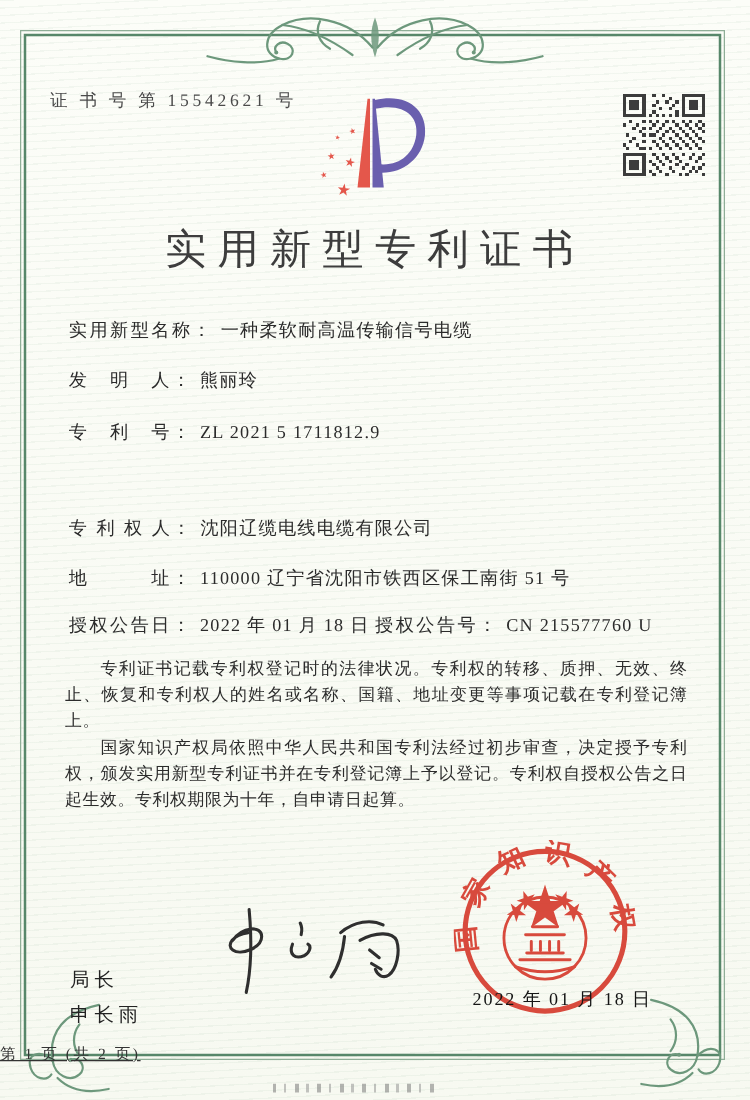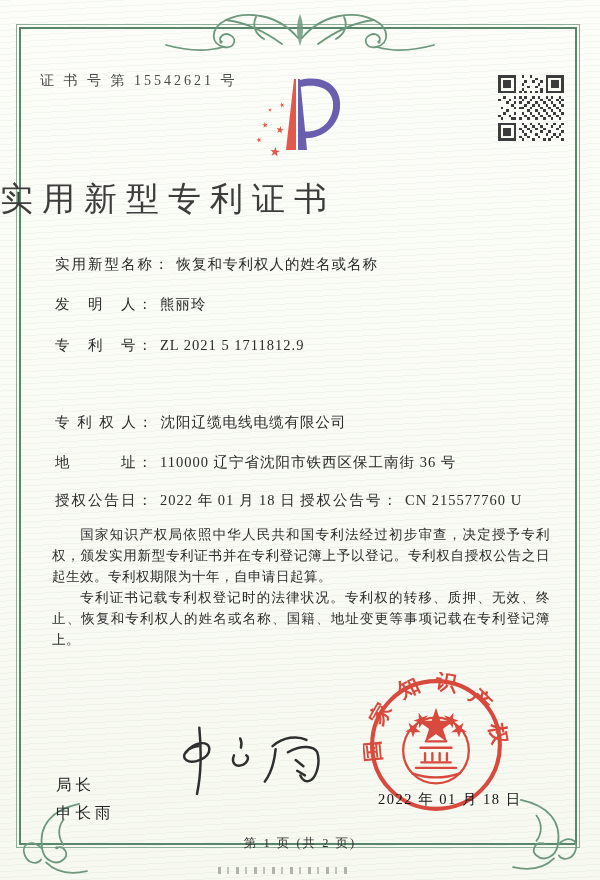--- a/index.html
+++ b/index.html
@@ -9,33 +9,33 @@
       repeating-linear-gradient(177deg, rgba(150,185,158,0.10) 0 1px, rgba(255,255,255,0) 1px 6px),
       linear-gradient(#fcfdf8,#f7f9f1);
     font-family:"Liberation Serif","DejaVu Serif",serif;
     color:#2e2e2e;
   }
   .frame-outer{position:absolute;left:16px;top:24px;width:562px;height:822px;border:1px solid #8fae97;}
   .frame-inner{position:absolute;left:2px;top:2px;right:2px;bottom:2px;border:2px solid #57876a;}
   .cert-no{position:absolute;left:40px;top:72px;font-size:14px;letter-spacing:3px;color:#4a4a4a;}
   .logo{position:absolute;left:230px;top:62px;width:140px;height:110px;}
   .qr{position:absolute;left:498px;top:75px;width:66px;height:66px;}
-  .title{position:absolute;left:0;top:177px;width:100%;text-align:left;
+  .title{position:absolute;left:0;top:177px;width:100%;text-align:center;
          font-size:33px;letter-spacing:9px;color:#3d3d3d;font-weight:500;}
   .field{position:absolute;left:55px;font-size:14.5px;letter-spacing:1px;color:#2b2b2b;white-space:nowrap;}
   .flabel{letter-spacing:2px;}
   .fvalue{margin-left:6px;}
   .paras{position:absolute;left:52px;top:524px;width:498px;font-size:13.5px;line-height:21px;
          text-align:justify;letter-spacing:0.5px;color:#2c2c2c;}
   .paras p{margin:0;text-indent:2.1em;}
   .director{position:absolute;left:56px;top:740px;font-size:15.5px;letter-spacing:4px;line-height:28px;color:#222;margin-top:31px;}
   .sig{position:absolute;left:160px;top:720px;width:185px;height:80px;}
   .seal{position:absolute;left:363px;top:672px;width:146px;height:146px;opacity:0.92;}
   .seal-date{position:absolute;left:378px;top:790px;font-size:14.5px;letter-spacing:1.5px;color:#151515;z-index:5;}
-  .page-ind{position:absolute;left:0;top:835px;width:100%;text-align:center;font-size:12.5px;letter-spacing:2px;color:#333;}
+  .page-ind{position:absolute;left:0;top:835px;width:100%;text-align:left;font-size:12.5px;letter-spacing:2px;color:#333;text-decoration:underline;}
   .orn-top{position:absolute;left:160px;top:4px;width:280px;height:52px;}
   .orn-bl{position:absolute;left:4px;top:800px;width:85px;height:78px;}
   .orn-br{position:absolute;left:511px;top:796px;width:85px;height:78px;transform:scaleX(-1);}
   .cutmarks{position:absolute;left:218px;top:867px;width:132px;height:7px;opacity:.5;filter:blur(.4px);
     background:repeating-linear-gradient(90deg,#6f6f6f 0 3px,transparent 3px 9px,#8d8d8d 9px 11px,transparent 11px 18px);}
 </style>
 </head>
 <body>
 
 <div class="page">
@@ -112,44 +112,44 @@
       <path d="M9 0h1v1h-1zM12 0h1v1h-1zM14 1h1v1h-1zM10 2h1v1h-1zM13 2h1v1h-1zM16 2h1v1h-1zM9 3h1v1h-1zM15 3h1v1h-1zM11 4h1v1h-1zM14 4h1v1h-1zM9 5h1v1h-1zM16 5h1v1h-1z"></path>
       <path d="M2 8h1v1h-1zM0 9h1v1h-1zM4 9h1v1h-1zM3 10h1v1h-1zM5 11h1v1h-1zM1 12h1v1h-1zM3 13h1v1h-1zM2 14h1v1h-1zM0 15h1v1h-1zM4 15h1v1h-1zM1 16h1v1h-1zM5 16h1v1h-1z"></path>
       <path d="M8 8h1v1h-1zM10 8h1v1h-1zM13 8h1v1h-1zM15 8h1v1h-1zM18 8h1v1h-1zM20 8h1v1h-1zM23 8h1v1h-1zM9 9h1v1h-1zM12 9h1v1h-1zM16 9h1v1h-1zM19 9h1v1h-1zM22 9h1v1h-1zM24 9h1v1h-1zM8 10h1v1h-1zM11 10h1v1h-1zM14 10h1v1h-1zM17 10h1v1h-1zM20 10h1v1h-1zM23 10h1v1h-1zM10 11h1v1h-1zM13 11h1v1h-1zM15 11h1v1h-1zM18 11h1v1h-1zM21 11h1v1h-1zM24 11h1v1h-1zM8 12h1v1h-1zM9 12h1v1h-1zM12 12h1v1h-1zM16 12h1v1h-1zM19 12h1v1h-1zM22 12h1v1h-1zM11 13h1v1h-1zM14 13h1v1h-1zM17 13h1v1h-1zM20 13h1v1h-1zM23 13h1v1h-1zM9 14h1v1h-1zM12 14h1v1h-1zM15 14h1v1h-1zM18 14h1v1h-1zM21 14h1v1h-1zM24 14h1v1h-1zM10 15h1v1h-1zM13 15h1v1h-1zM16 15h1v1h-1zM19 15h1v1h-1zM22 15h1v1h-1zM8 16h1v1h-1zM11 16h1v1h-1zM14 16h1v1h-1zM17 16h1v1h-1zM20 16h1v1h-1zM23 16h1v1h-1z"></path>
       <path d="M9 18h1v1h-1zM12 18h1v1h-1zM15 18h1v1h-1zM18 18h1v1h-1zM21 18h1v1h-1zM24 18h1v1h-1zM10 19h1v1h-1zM13 19h1v1h-1zM16 19h1v1h-1zM20 19h1v1h-1zM23 19h1v1h-1zM8 20h1v1h-1zM11 20h1v1h-1zM14 20h1v1h-1zM17 20h1v1h-1zM22 20h1v1h-1zM9 21h1v1h-1zM12 21h1v1h-1zM16 21h1v1h-1zM19 21h1v1h-1zM24 21h1v1h-1zM10 22h1v1h-1zM14 22h1v1h-1zM18 22h1v1h-1zM21 22h1v1h-1zM23 22h1v1h-1zM8 23h1v1h-1zM11 23h1v1h-1zM15 23h1v1h-1zM20 23h1v1h-1zM22 23h1v1h-1zM9 24h1v1h-1zM13 24h1v1h-1zM17 24h1v1h-1zM19 24h1v1h-1zM24 24h1v1h-1z"></path>
     </g>
   </svg>
 
   <div class="title">实用新型专利证书</div>
 
   <div class="field" style="top:255px">
-    <span class="flabel">实用新型名称：</span><span class="fvalue">恢复和专利权人的姓名或名称</span>
+    <span class="flabel">实用新型名称：</span><span class="fvalue">一种柔软耐高温传输信号电缆</span>
   </div>
   <div class="field" style="top:295px">
     <span class="flabel">发　明　人：</span><span class="fvalue">熊丽玲</span>
   </div>
   <div class="field" style="top:336px">
     <span class="flabel">专　利　号：</span><span class="fvalue">ZL 2021 5 1711812.9</span>
   </div>
   <div class="field" style="top:413px">
     <span class="flabel">专 利 权 人：</span><span class="fvalue">沈阳辽缆电线电缆有限公司</span>
   </div>
   <div class="field" style="top:453px">
-    <span class="flabel">地　　　址：</span><span class="fvalue">110000 辽宁省沈阳市铁西区保工南街 36 号</span>
+    <span class="flabel">地　　　址：</span><span class="fvalue">110000 辽宁省沈阳市铁西区保工南街 51 号</span>
   </div>
   <div class="field" style="top:491px">
     <span class="flabel">授权公告日：</span><span class="fvalue">2022 年 01 月 18 日</span>
   </div>
   <div class="field" style="top:491px;left:300px">
     <span class="flabel">授权公告号：</span><span class="fvalue">CN 215577760 U</span>
   </div>
 
   <div class="paras">
+    <p>专利证书记载专利权登记时的法律状况。专利权的转移、质押、无效、终止、恢复和专利权人的姓名或名称、国籍、地址变更等事项记载在专利登记簿上。</p>
     <p>国家知识产权局依照中华人民共和国专利法经过初步审查，决定授予专利权，颁发实用新型专利证书并在专利登记簿上予以登记。专利权自授权公告之日起生效。专利权期限为十年，自申请日起算。</p>
-    <p>专利证书记载专利权登记时的法律状况。专利权的转移、质押、无效、终止、恢复和专利权人的姓名或名称、国籍、地址变更等事项记载在专利登记簿上。</p>
   </div>
 
   <div class="director">
     <div>局长</div>
     <div>申长雨</div>
   </div>
 
   <svg class="sig" viewBox="0 0 240 100" aria-hidden="true">
     <g stroke="#2f2f2f" fill="none" stroke-width="3.2" stroke-linecap="round" stroke-linejoin="round">
       <path d="M34,40 C44,26 64,24 64,36 C64,48 42,56 34,50 C27,45 34,34 50,32"></path>

